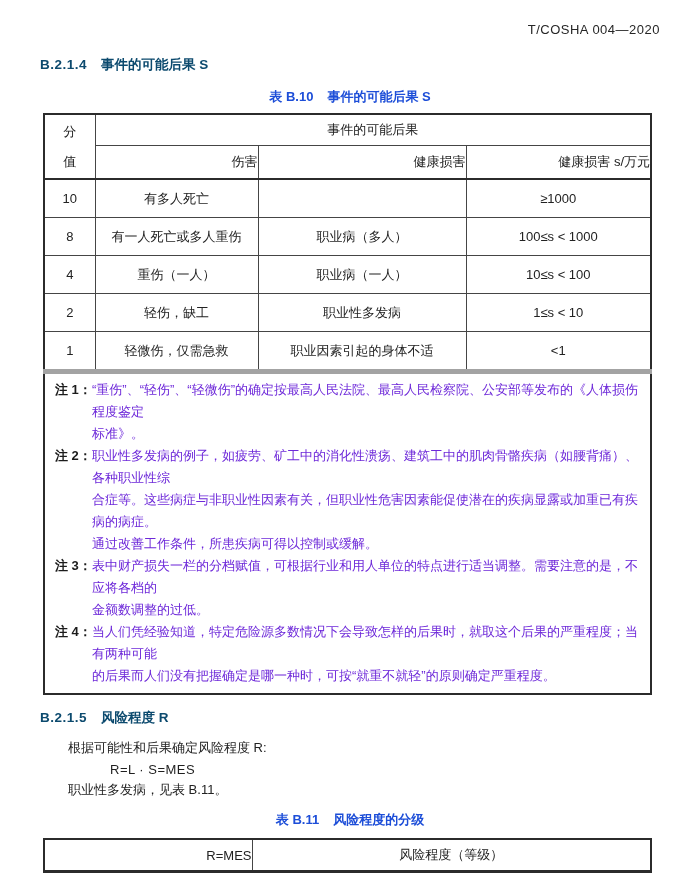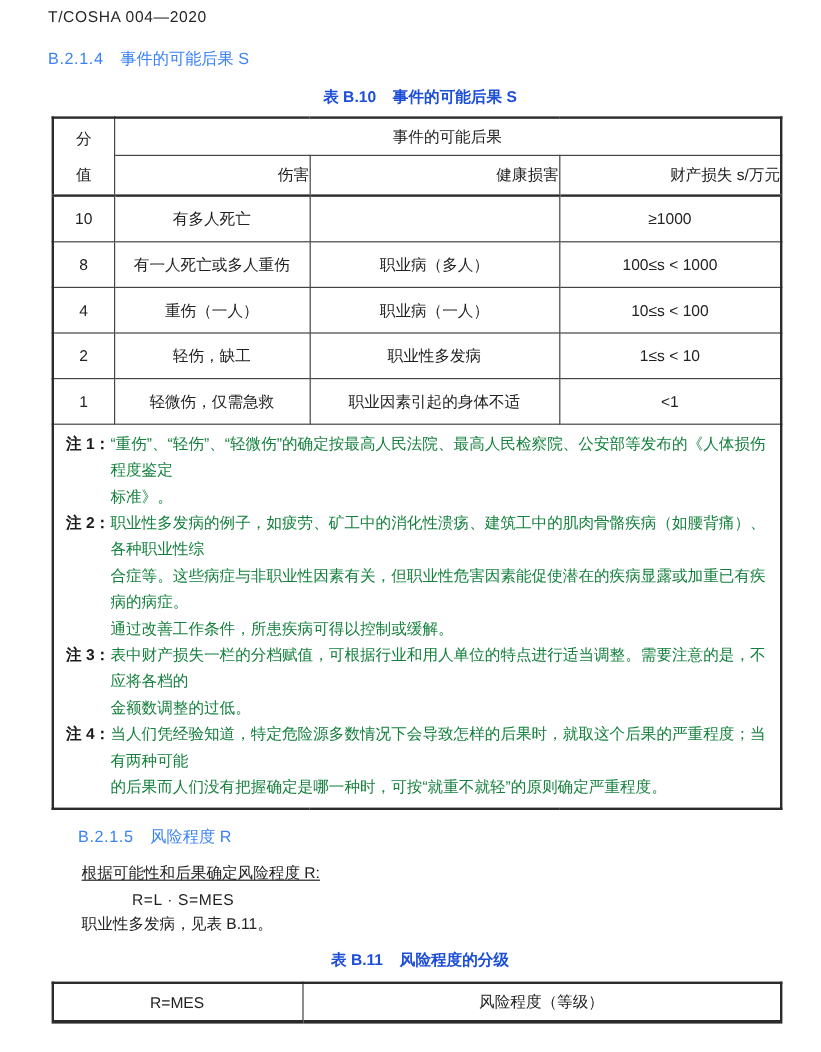--- a/index.html
+++ b/index.html
@@ -6,31 +6,31 @@
   body{
     width:684px;height:877px;
     background:#ffffff;
     font-family:"Liberation Sans","DejaVu Sans",sans-serif;
     color:#1f1f1f;
     position:relative;
     overflow:hidden;
   }
   .page{padding:6px 24px 0 40px;}
   .doc-number{
-    text-align:left;
+    text-align:right;
     font-size:13px;
     letter-spacing:0.5px;
     color:#262626;
-    height:16px;line-height:16px;
+    height:16px;line-height:16px;margin-top:16px;
   }
   .sec-heading{
     margin-top:18px;
     font-size:13.5px;
-    font-weight:normal;
-    color:#3b82f6;
+    font-weight:bold;
+    color:#0c4a6e;
     height:18px;line-height:18px;
   }
   .sec-heading .sec-num{margin-right:14px;letter-spacing:0.5px;}
   .body-par{
     margin-top:8px;
     padding-left:28px;
     font-size:13px;
     height:18px;line-height:18px;
     color:#222;
   }
@@ -64,39 +64,39 @@
   table.b10,table.b11{border:2px solid #2b2b2b;}
   .b10 tr.grp-row th{height:30px;}
   .b10 tr.sub-row th{height:32px;text-align:right;}
   .b10 tr.sub-row th, .b10 th.score-head{border-bottom:2px solid #2b2b2b;}
   .b10 td{height:37px;}
   .score-head{
     white-space:pre-line;
     line-height:30px;
   }
   .b10 td.notes-cell{
-    border-top:1px solid #a3a3a3;
+    border-top:5px solid #a3a3a3;
     text-align:left;
     vertical-align:top;
     height:auto;
     padding:5px 10px 6px 10px;
   }
   .note{display:flex;line-height:22px;font-size:13px;}
   .note-label{flex:0 0 37px;font-weight:bold;color:#1b1b1b;}
-  .note-text{flex:1;white-space:pre-line;color:#15803d;}
+  .note-text{flex:1;white-space:pre-line;color:#6d28d9;}
   .formula-line{
     margin-top:4px;
     padding-left:70px;
     font-size:13px;
     height:18px;line-height:18px;
     letter-spacing:0.5px;
   }
   .b11 th{height:30px;border-bottom:3px solid #2b2b2b;}
-  .b11 .col-r{text-align:left;padding-left:80px;}
-  .spacer-top{margin-top:14px;margin-left:25px;}
+  .b11 .col-r{text-align:right;padding-left:80px;}
+  .spacer-top{margin-top:14px;}
 </style>
 </head>
 <body>
 
 <div class="page">
 
   <div class="doc-number">T/COSHA 004—2020</div>
 
   <div class="sec-heading">
     <span class="sec-num">B.2.1.4</span><span>事件的可能后果 S</span>
@@ -116,21 +116,21 @@
     </colgroup>
     <tbody>
         <tr class="grp-row">
       <th rowspan="2" class="score-head">分
 值</th>
       <th colspan="3">事件的可能后果</th>
     </tr>
     <tr class="sub-row">
       <th>伤害</th>
       <th>健康损害</th>
-      <th>财产损失 s/万元</th>
+      <th>健康损害 s/万元</th>
     </tr>
     <tr>
       <td>10</td>
       <td>有多人死亡</td>
       <td></td>
       <td>≥1000</td>
     </tr>
     <tr>
       <td>8</td>
       <td>有一人死亡或多人重伤</td>
@@ -180,21 +180,21 @@
         </div>
       </td>
     </tr>
   </tbody>
     </table>
 
   <div class="sec-heading spacer-top">
     <span class="sec-num">B.2.1.5</span><span>风险程度 R</span>
   </div>
 
-  <div class="body-par" style="margin-top:12px;text-decoration:underline;">根据可能性和后果确定风险程度 R:</div>
+  <div class="body-par" style="margin-top:12px;">根据可能性和后果确定风险程度 R:</div>
   <div class="formula-line">R=L · S=MES</div>
   <div class="body-par" style="margin-top:2px;">职业性多发病，见表 B.11。</div>
 
   <div class="tbl-caption" style="margin-top:12px;">
     <span class="cap-num">表 B.11</span><span>风险程度的分级</span>
   </div>
 
   <table class="b11">
     <colgroup>
       <col style="width:208px">

